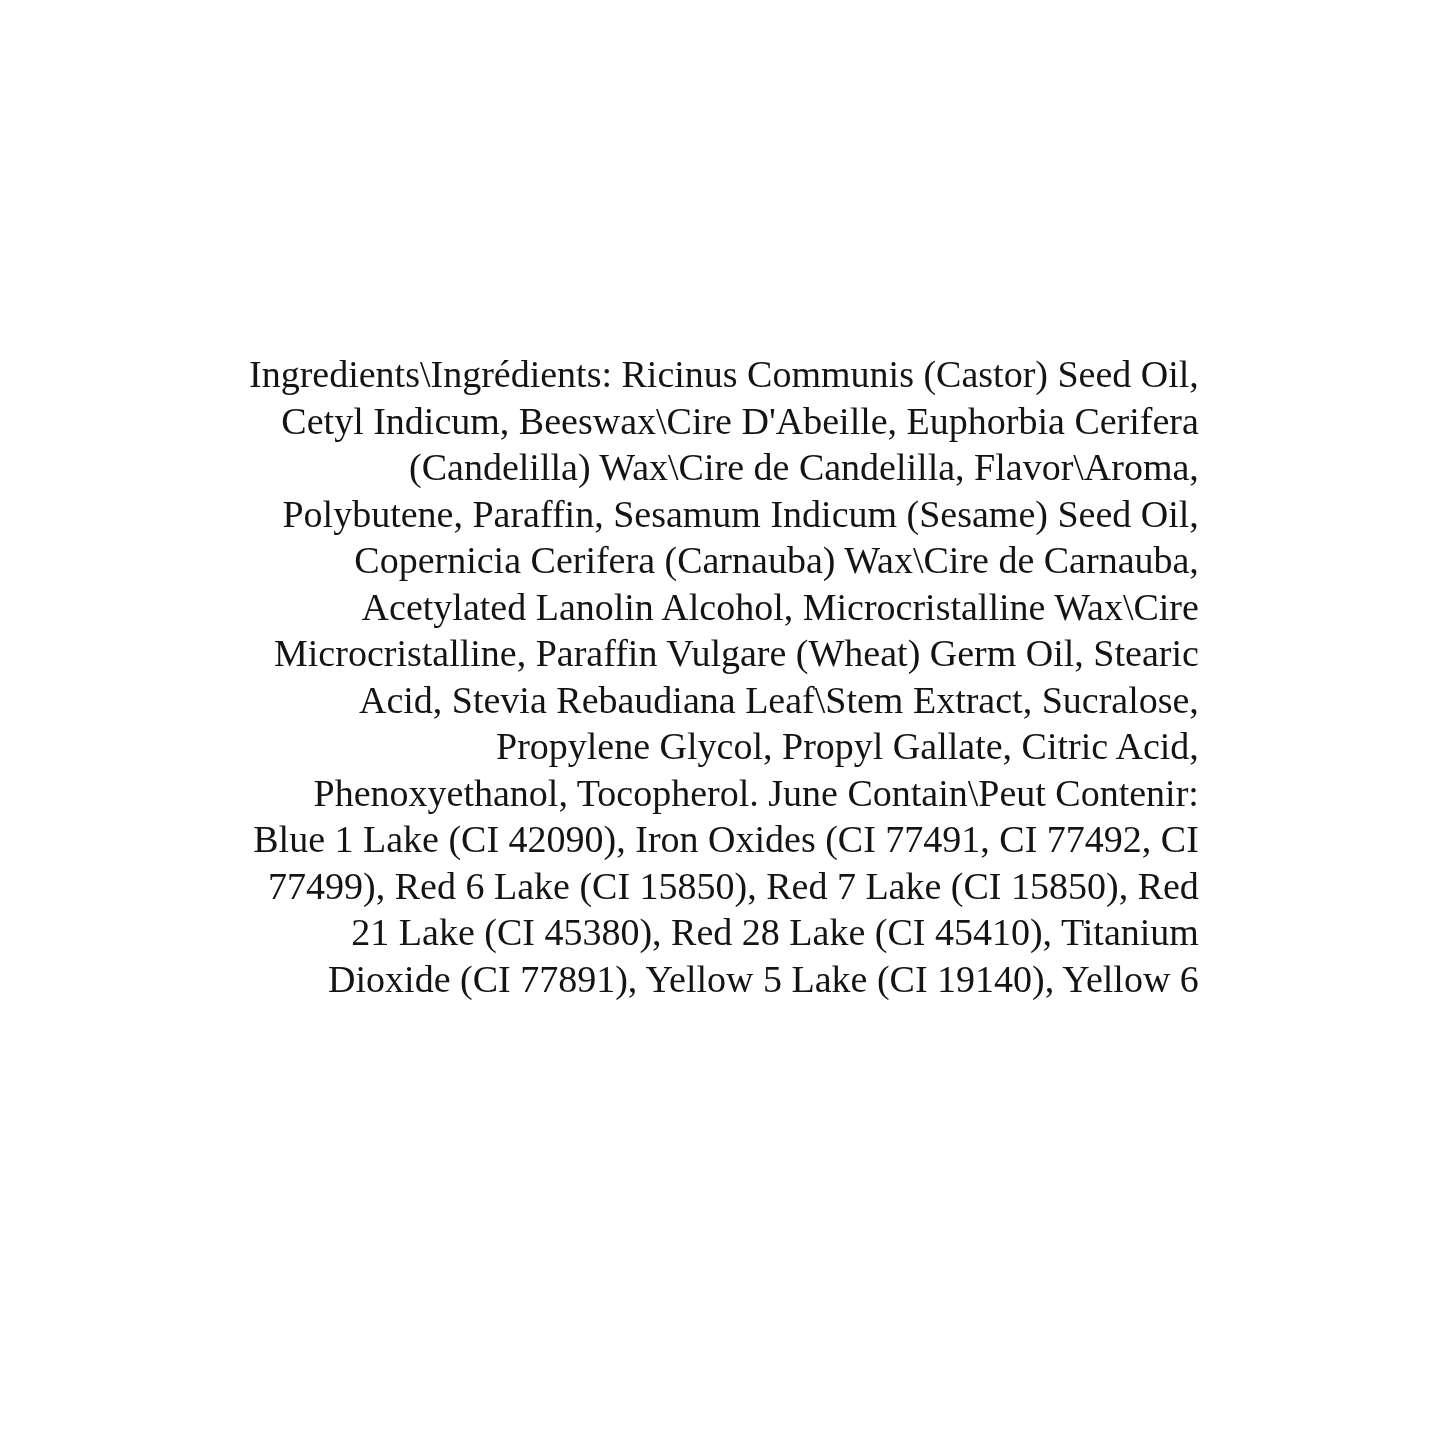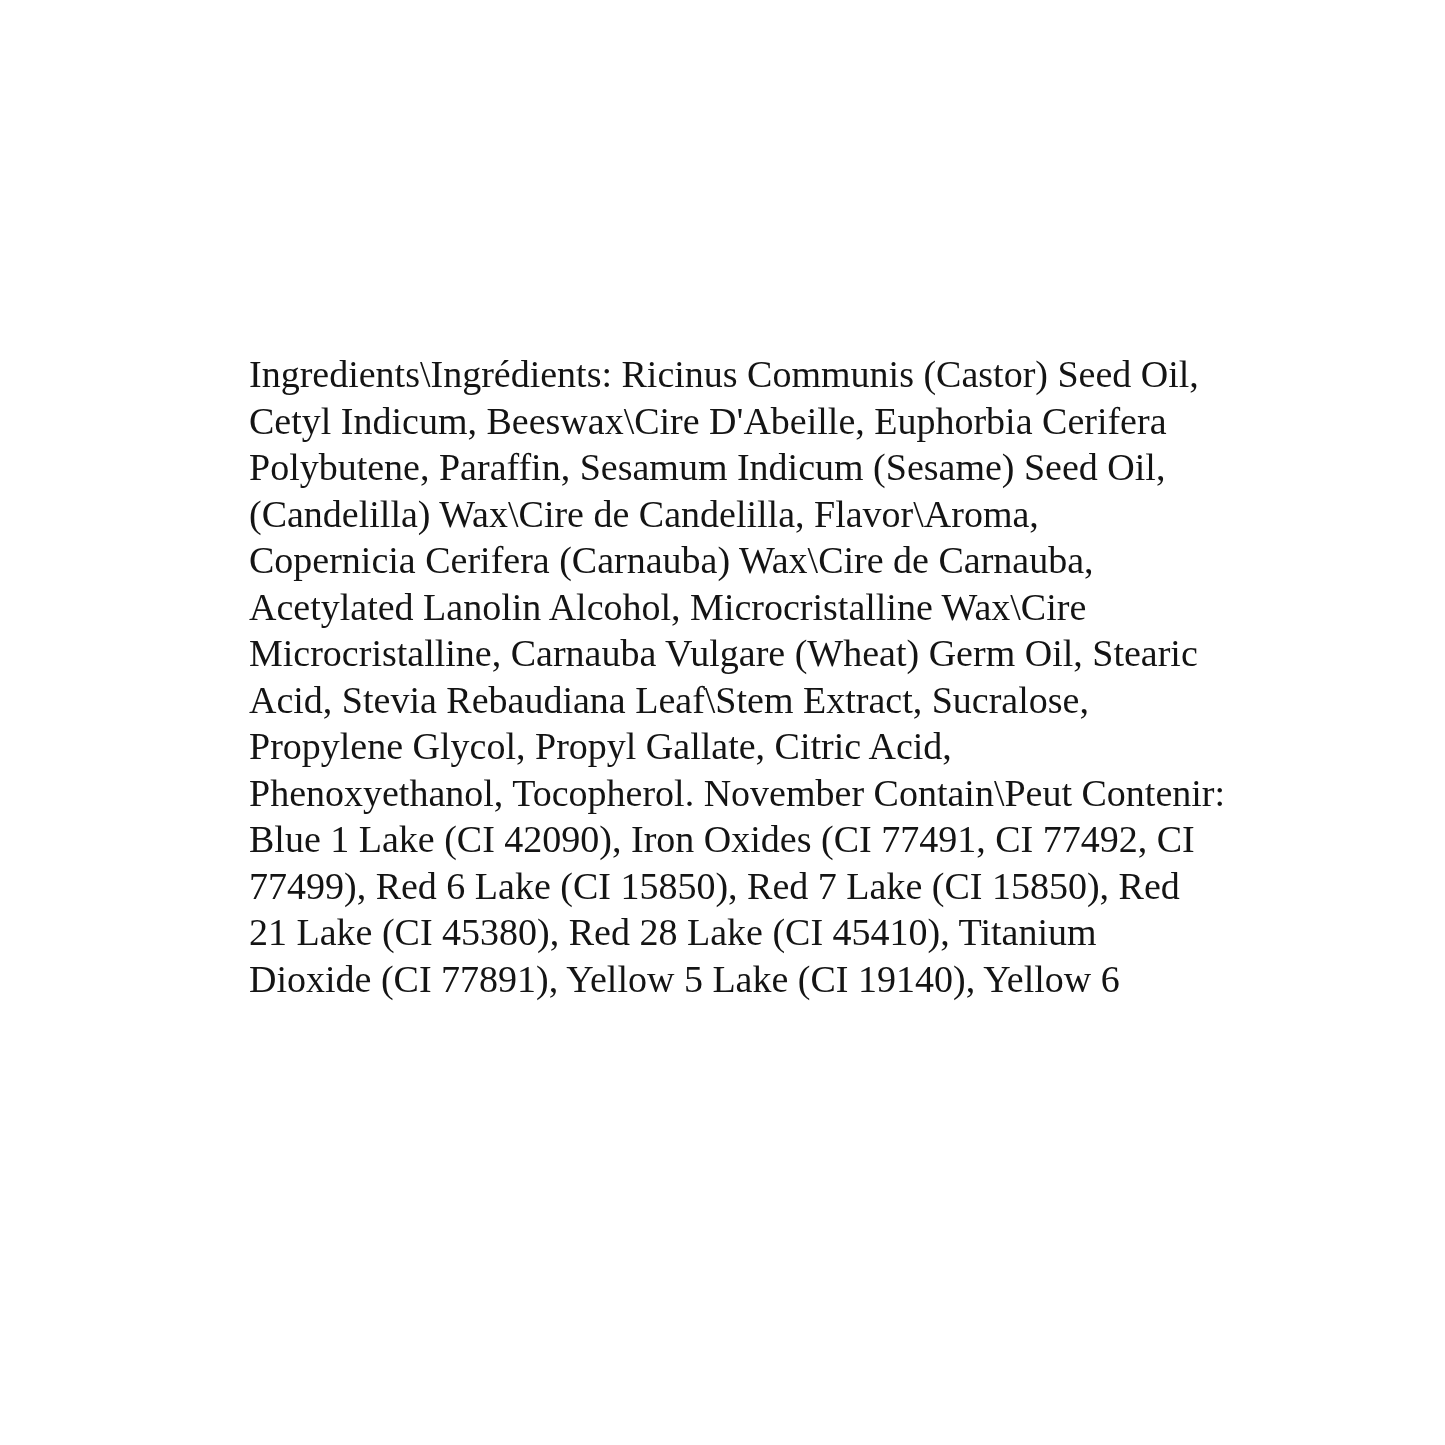--- a/index.html
+++ b/index.html
@@ -15,39 +15,39 @@
     overflow: hidden;
   }
   .ingredients-block {
     position: absolute;
     left: 249px;
     top: 351px;
     font-family: "Liberation Serif", "DejaVu Serif", serif;
     font-size: 38px;
     line-height: 46.5px;
     color: #141414;
-    text-align: left;
+    text-align: right;
   }
   .ingredients-block .line {
     white-space: nowrap;
   }
 </style>
 </head>
 <body>
 
 <div class="page">
   <div class="ingredients-block">
     <div class="line">Ingredients\Ingrédients: Ricinus Communis (Castor) Seed Oil,</div>
     <div class="line">Cetyl Indicum, Beeswax\Cire D'Abeille, Euphorbia Cerifera</div>
+    <div class="line">(Candelilla) Wax\Cire de Candelilla, Flavor\Aroma,</div>
     <div class="line">Polybutene, Paraffin, Sesamum Indicum (Sesame) Seed Oil,</div>
-    <div class="line">(Candelilla) Wax\Cire de Candelilla, Flavor\Aroma,</div>
     <div class="line">Copernicia Cerifera (Carnauba) Wax\Cire de Carnauba,</div>
     <div class="line">Acetylated Lanolin Alcohol, Microcristalline Wax\Cire</div>
-    <div class="line">Microcristalline, Carnauba Vulgare (Wheat) Germ Oil, Stearic</div>
+    <div class="line">Microcristalline, Paraffin Vulgare (Wheat) Germ Oil, Stearic</div>
     <div class="line">Acid, Stevia Rebaudiana Leaf\Stem Extract, Sucralose,</div>
     <div class="line">Propylene Glycol, Propyl Gallate, Citric Acid,</div>
-    <div class="line">Phenoxyethanol, Tocopherol. November Contain\Peut Contenir:</div>
+    <div class="line">Phenoxyethanol, Tocopherol. June Contain\Peut Contenir:</div>
     <div class="line">Blue 1 Lake (CI 42090), Iron Oxides (CI 77491, CI 77492, CI</div>
     <div class="line">77499), Red 6 Lake (CI 15850), Red 7 Lake (CI 15850), Red</div>
     <div class="line">21 Lake (CI 45380), Red 28 Lake (CI 45410), Titanium</div>
     <div class="line">Dioxide (CI 77891), Yellow 5 Lake (CI 19140), Yellow 6</div>
   </div>
 </div>
 
 </body></html>

